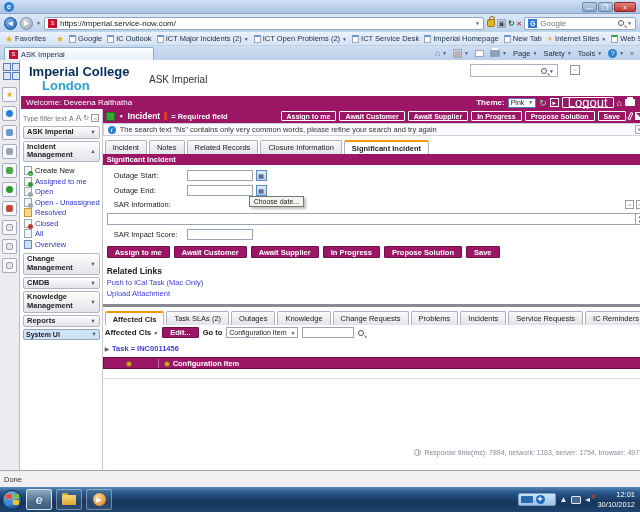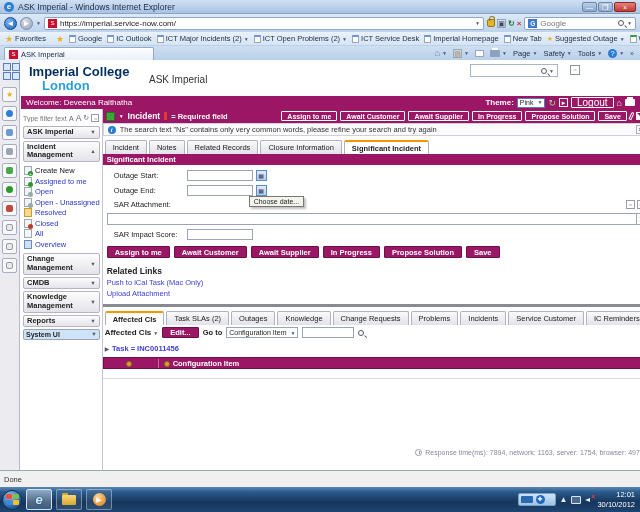--- a/index.html
+++ b/index.html
@@ -66,21 +66,21 @@
   .logo2 { position:absolute; left:8px; top:18px; font-size:13px; font-weight:bold; color:#2c9fd8;padding-left:13px; }
   .apptitle { position:absolute; left:128px; top:14px; font-size:10px; color:#333; }
   .hd-search { position:absolute; right:28px; top:4px; width:88px; height:13px; border:1px solid #aab4c4; background:#fff;
     display:flex; align-items:center; justify-content:flex-end; gap:2px; padding:0 3px; }
   .collapse-box { position:absolute; right:6px; top:5px; width:10px; height:10px; border:1px solid #8a94a8; font-size:7px; line-height:8px; text-align:center; color:#556; }
 
   .welcomebar { position:absolute; left:21px; top:36px; width:619px; height:13px; background:#9b1766; color:#fff;
     display:flex; align-items:center; padding:0 5px; font-size:8px; }
   .wb-right { margin-left:auto; display:flex; align-items:center; gap:3px; }
   .theme-sel { height:10px; background:#fff; color:#222; border:1px solid #5a78c0; font-size:7px; line-height:9px; padding:0 2px; display:flex; align-items:center; gap:4px; }
-  .logout-btn { border:1px solid #fff; background:#9b1766; color:#fff; font-size:10px; padding:0 5px; height:11px; line-height:10px; border-radius:1px; }
+  .logout-btn { border:1px solid #fff; background:#9b1766; color:#fff; font-size:13px; padding:0 5px; height:11px; line-height:10px; border-radius:1px; }
   .wicon { color:#fff; font-size:9px; }
   .printer-ic { width:10px; height:7px; background:#fff; border-radius:1px; position:relative; }
   .printer-ic:before { content:''; position:absolute; left:2px; top:-2px; width:6px; height:2px; background:#fff; }
 
   .bodyrow { position:absolute; left:21px; top:49px; width:619px; height:361px; display:flex; }
 
   
   .nav { width:89px; border-right:1px solid #c4c4d4; background:#fff; padding:2px; font-size:7.5px; }
   .filterrow { display:flex; align-items:center; gap:2px; color:#999; margin:2px 0 3px; }
   .filterrow input { width:44px; border:none; outline:none; font-size:7px; color:#999; }
@@ -191,21 +191,20 @@
   .vol-ic:after { content:'×'; position:absolute; right:-2px; top:-3px; color:#e04030; font-size:7px; font-weight:bold; }
   .clockbox { color:#fff; font-size:7.5px; text-align:right; line-height:1.25; }
 </style>
 </head>
 <body>
 
 <div class="screen">
 
   <div class="titlebar">
     <span class="ie-logo">e</span>
-    <span>ASK Imperial - Windows Internet Explorer</span>
     <span class="winbtns">
       <span class="winbtn">—</span>
       <span class="winbtn">❐</span>
       <span class="winbtn close">×</span>
     </span>
   </div>
 
   <div class="addrbar">
     <span class="navcirc">◄</span>
     <span class="navcirc fwd">►</span>
@@ -261,21 +260,21 @@
     <span class="favitem">
         <span class="pg-ic"></span>
         <span>Imperial Homepage</span>
       </span>
     <span class="favitem">
         <span class="pg-ic"></span>
         <span>New Tab</span>
       </span>
     <span class="favitem">
         <span class="star" style="font-size:7px">★</span>
-        <span>Suggested Outage</span>
+        <span>Internet Sites</span>
         <span class="caret">▼</span>
       </span>
     <span class="favitem">
         <span class="pg-ic" style="border-top-color:#3a9a3a"></span>
         <span>Web Slice Gallery</span>
       </span>
   </div>
 
   <div class="tabrow">
     <span class="ietab">
@@ -511,21 +510,21 @@
             <span class="finput"></span>
             <span class="cal">▦</span>
           </div>
           <div class="frow">
             <span class="flabel">Outage End:</span>
             <span class="finput"></span>
             <span class="cal">▦</span>
           </div>
           <div class="tooltip">Choose date...</div>
           <div class="frow" style="height:13px">
-            <span class="flabel" style="width:auto">SAR Attachment:</span>
+            <span class="flabel" style="width:auto">SAR Information:</span>
             <span class="exp-ics">
               <span class="xbox">－</span>
               <span class="xbox">＋</span>
             </span>
           </div>
           <div class="widefld">
             <span class="area">
                 <span class="spin">▲<br>▼</span>
               </span>
           </div>
@@ -553,21 +552,21 @@
         <div class="splitter"></div>
 
         <div class="ftabs btabs">
           <span class="ftab active">Affected CIs</span>
           <span class="ftab">Task SLAs (2)</span>
           <span class="ftab">Outages</span>
           <span class="ftab">Knowledge</span>
           <span class="ftab">Change Requests</span>
           <span class="ftab">Problems</span>
           <span class="ftab">Incidents</span>
-          <span class="ftab">Service Customer</span>
+          <span class="ftab">Service Requests</span>
           <span class="ftab">IC Reminders</span>
         </div>
 
         <div class="lt-bar">
           <span class="lt-title">
               <span>Affected CIs</span>
               <span class="caret">▼</span>
             </span>
           <span class="pbtn2" style="height:11px;line-height:10px">Edit...</span>
           <span class="goto">Go to</span>

